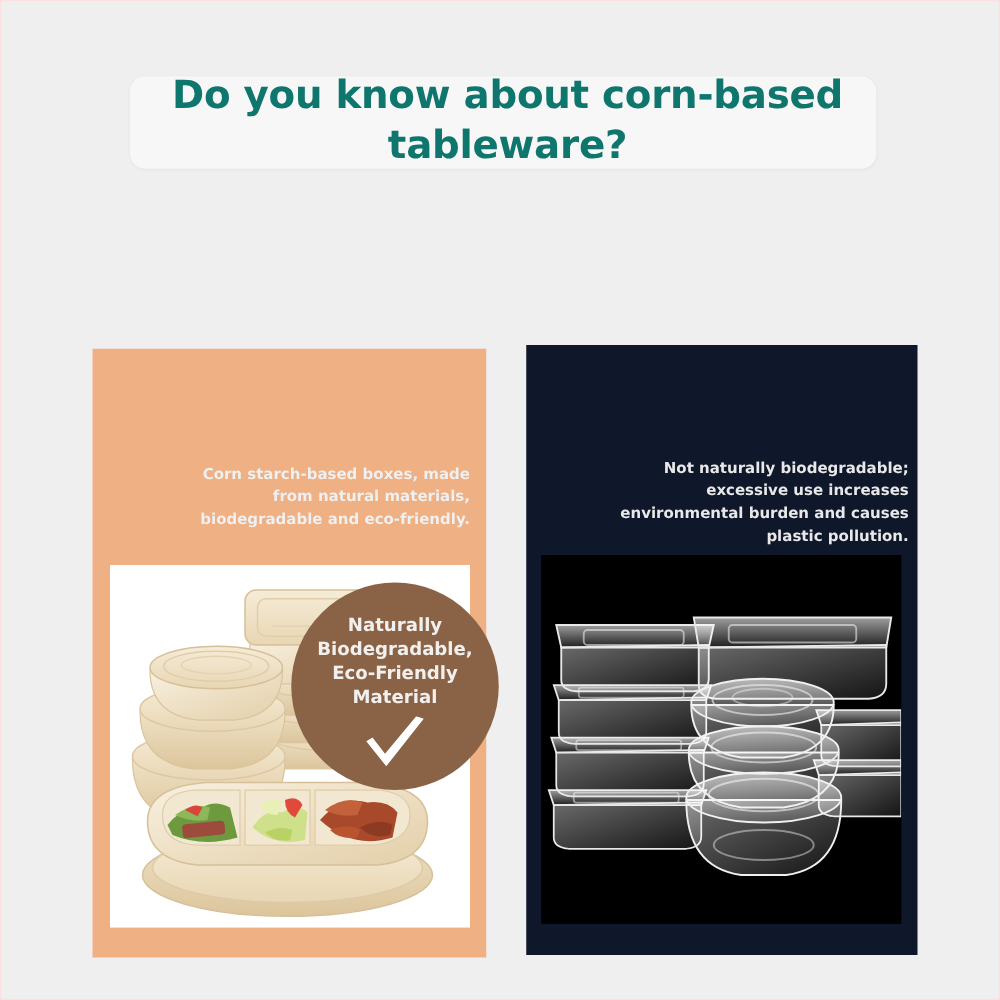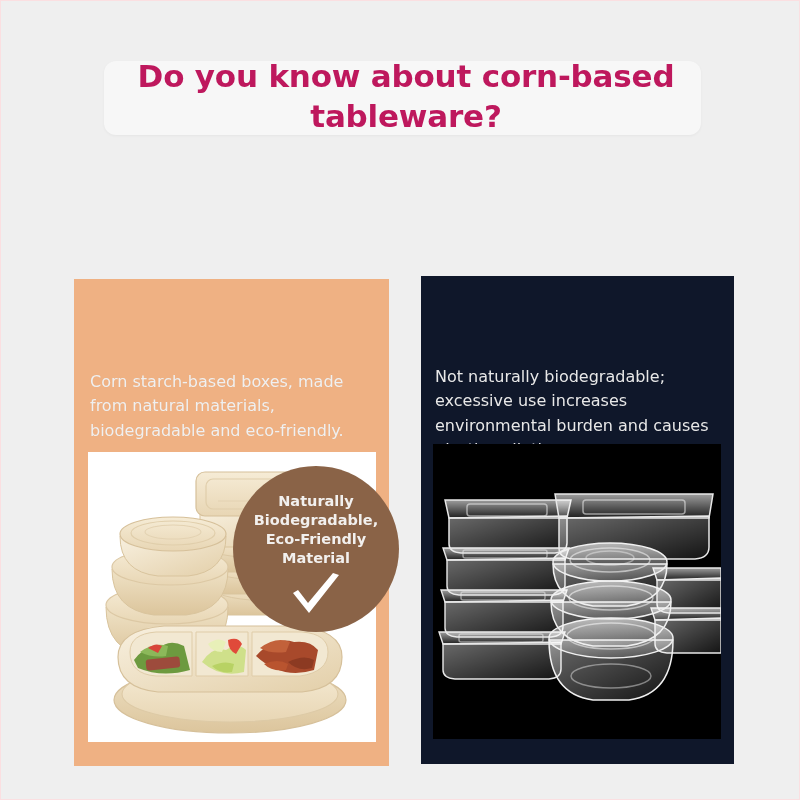--- a/index.html
+++ b/index.html
@@ -35,21 +35,21 @@
   }
   .title-text {
     position: absolute;
     left: 95px;
     top: 56px;
     width: 620px;
     text-align: center;
     font-size: 31px;
     font-weight: bold;
     line-height: 1.28;
-    color: #be185d;
+    color: #0f766e;
     letter-spacing: -0.2px;
     white-space: pre-line;
   }
 
   
   .panel {
     position: absolute;
     box-sizing: border-box;
   }
   .panel-left {
@@ -66,26 +66,27 @@
     width: 313px;
     height: 488px;
     background: #0f172a;
   }
 
   .panel-desc {
     position: absolute;
     left: 16px;
     top: 91px;
     width: 286px;
-    font-size: 16px;
-    font-weight: normal;
+    font-size: 12px;
+    font-weight: bold;
     line-height: 1.52;
     color: #f0f0f0;
     white-space: pre-line;
     text-shadow: 0 0 1px rgba(0,0,0,0.05);
+    text-align: right;
   }
   .panel-right .panel-desc {
     left: 14px;
     top: 89px;
     width: 292px;
     color: #e8e8e8;
   }
 
   
   .photo {

